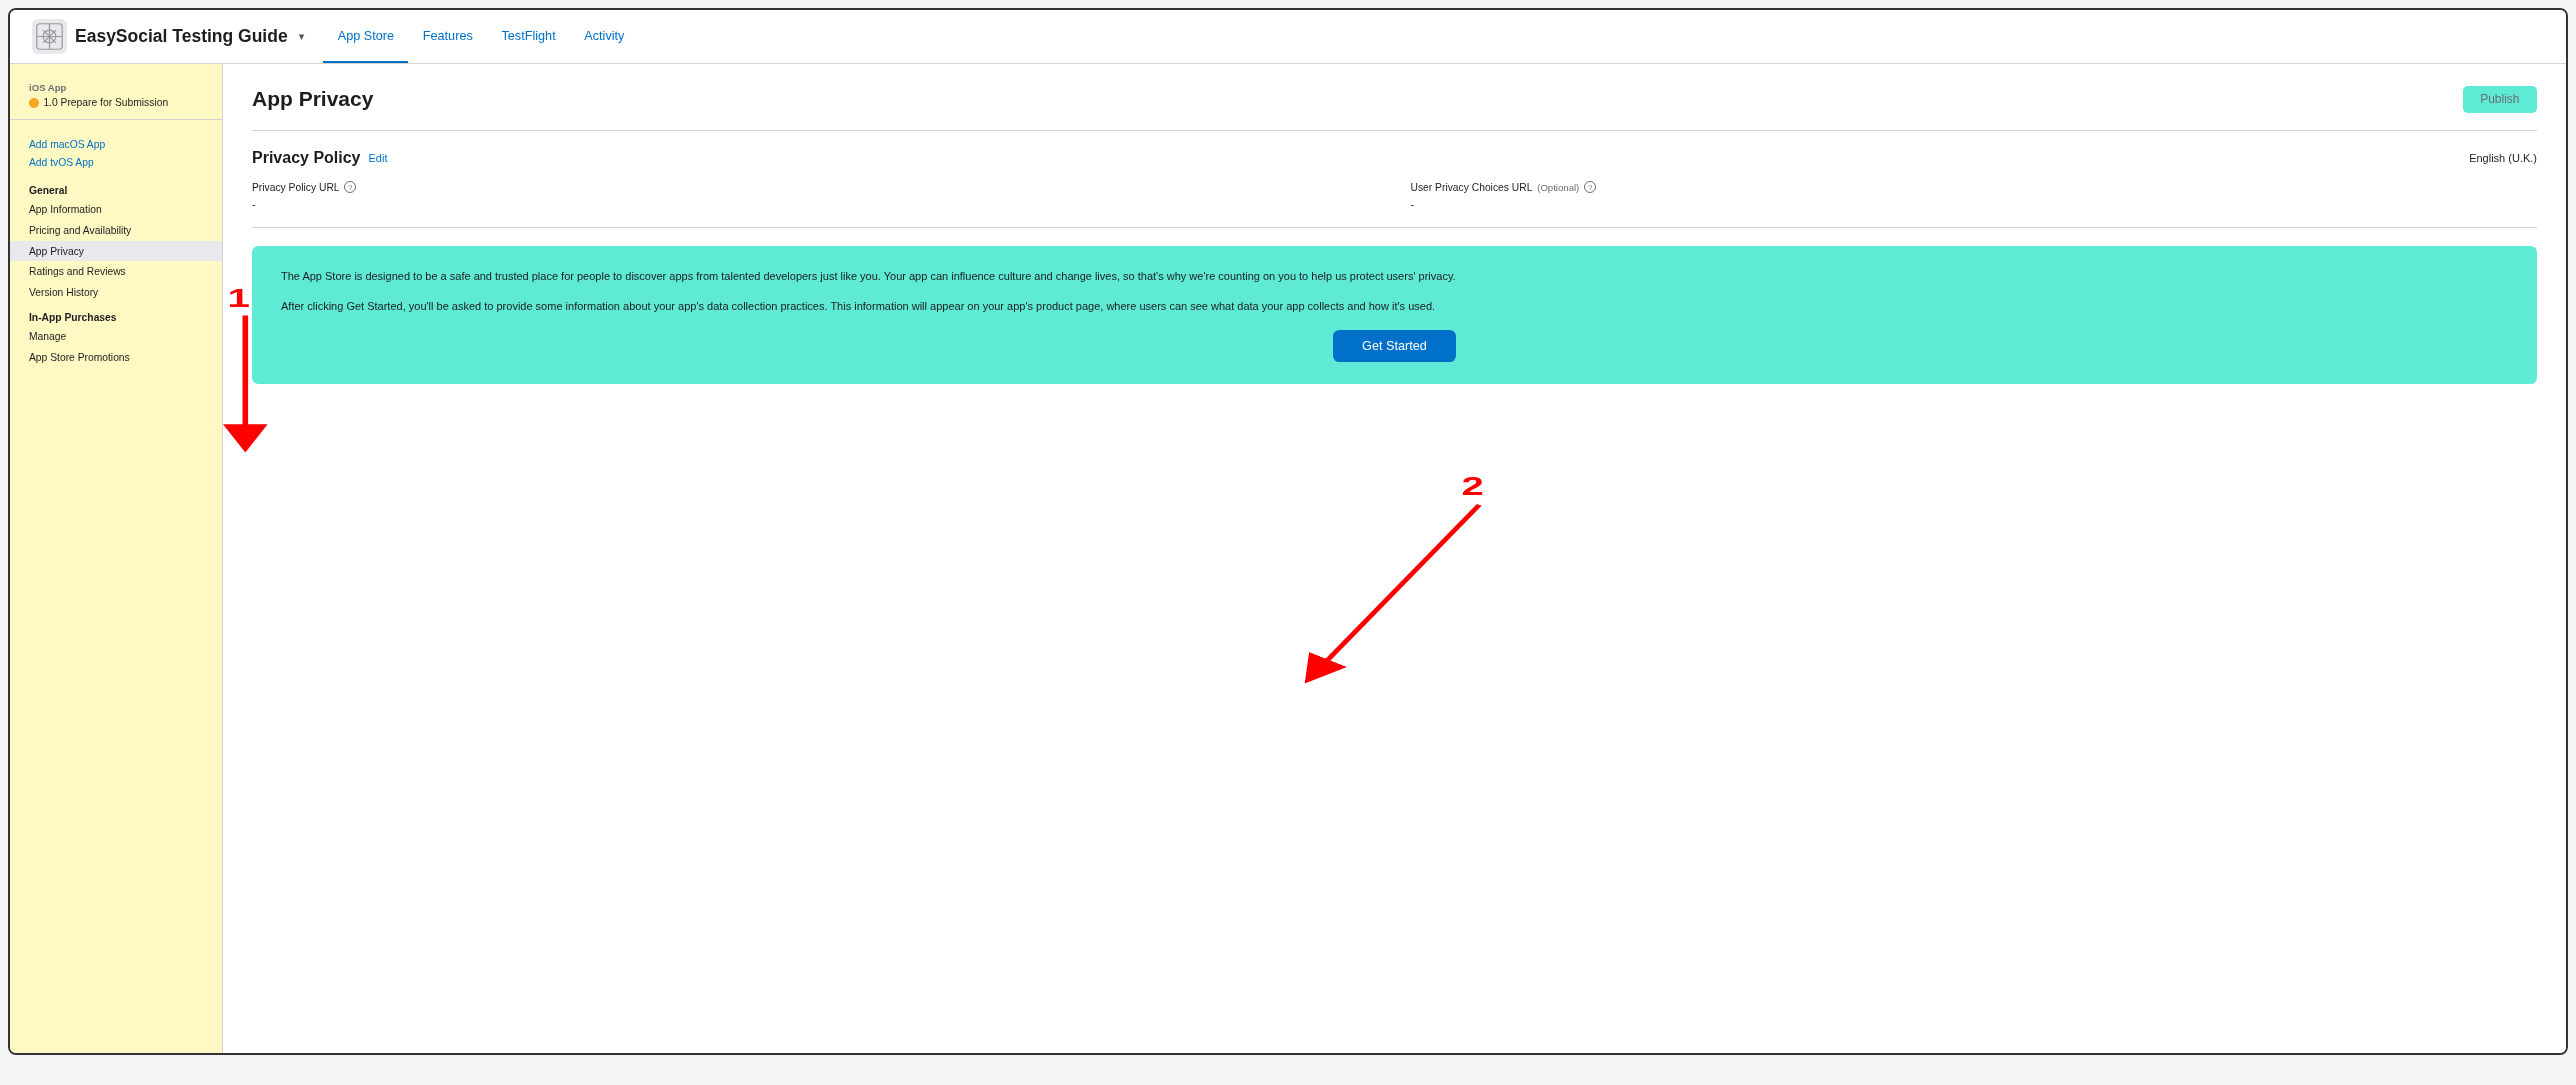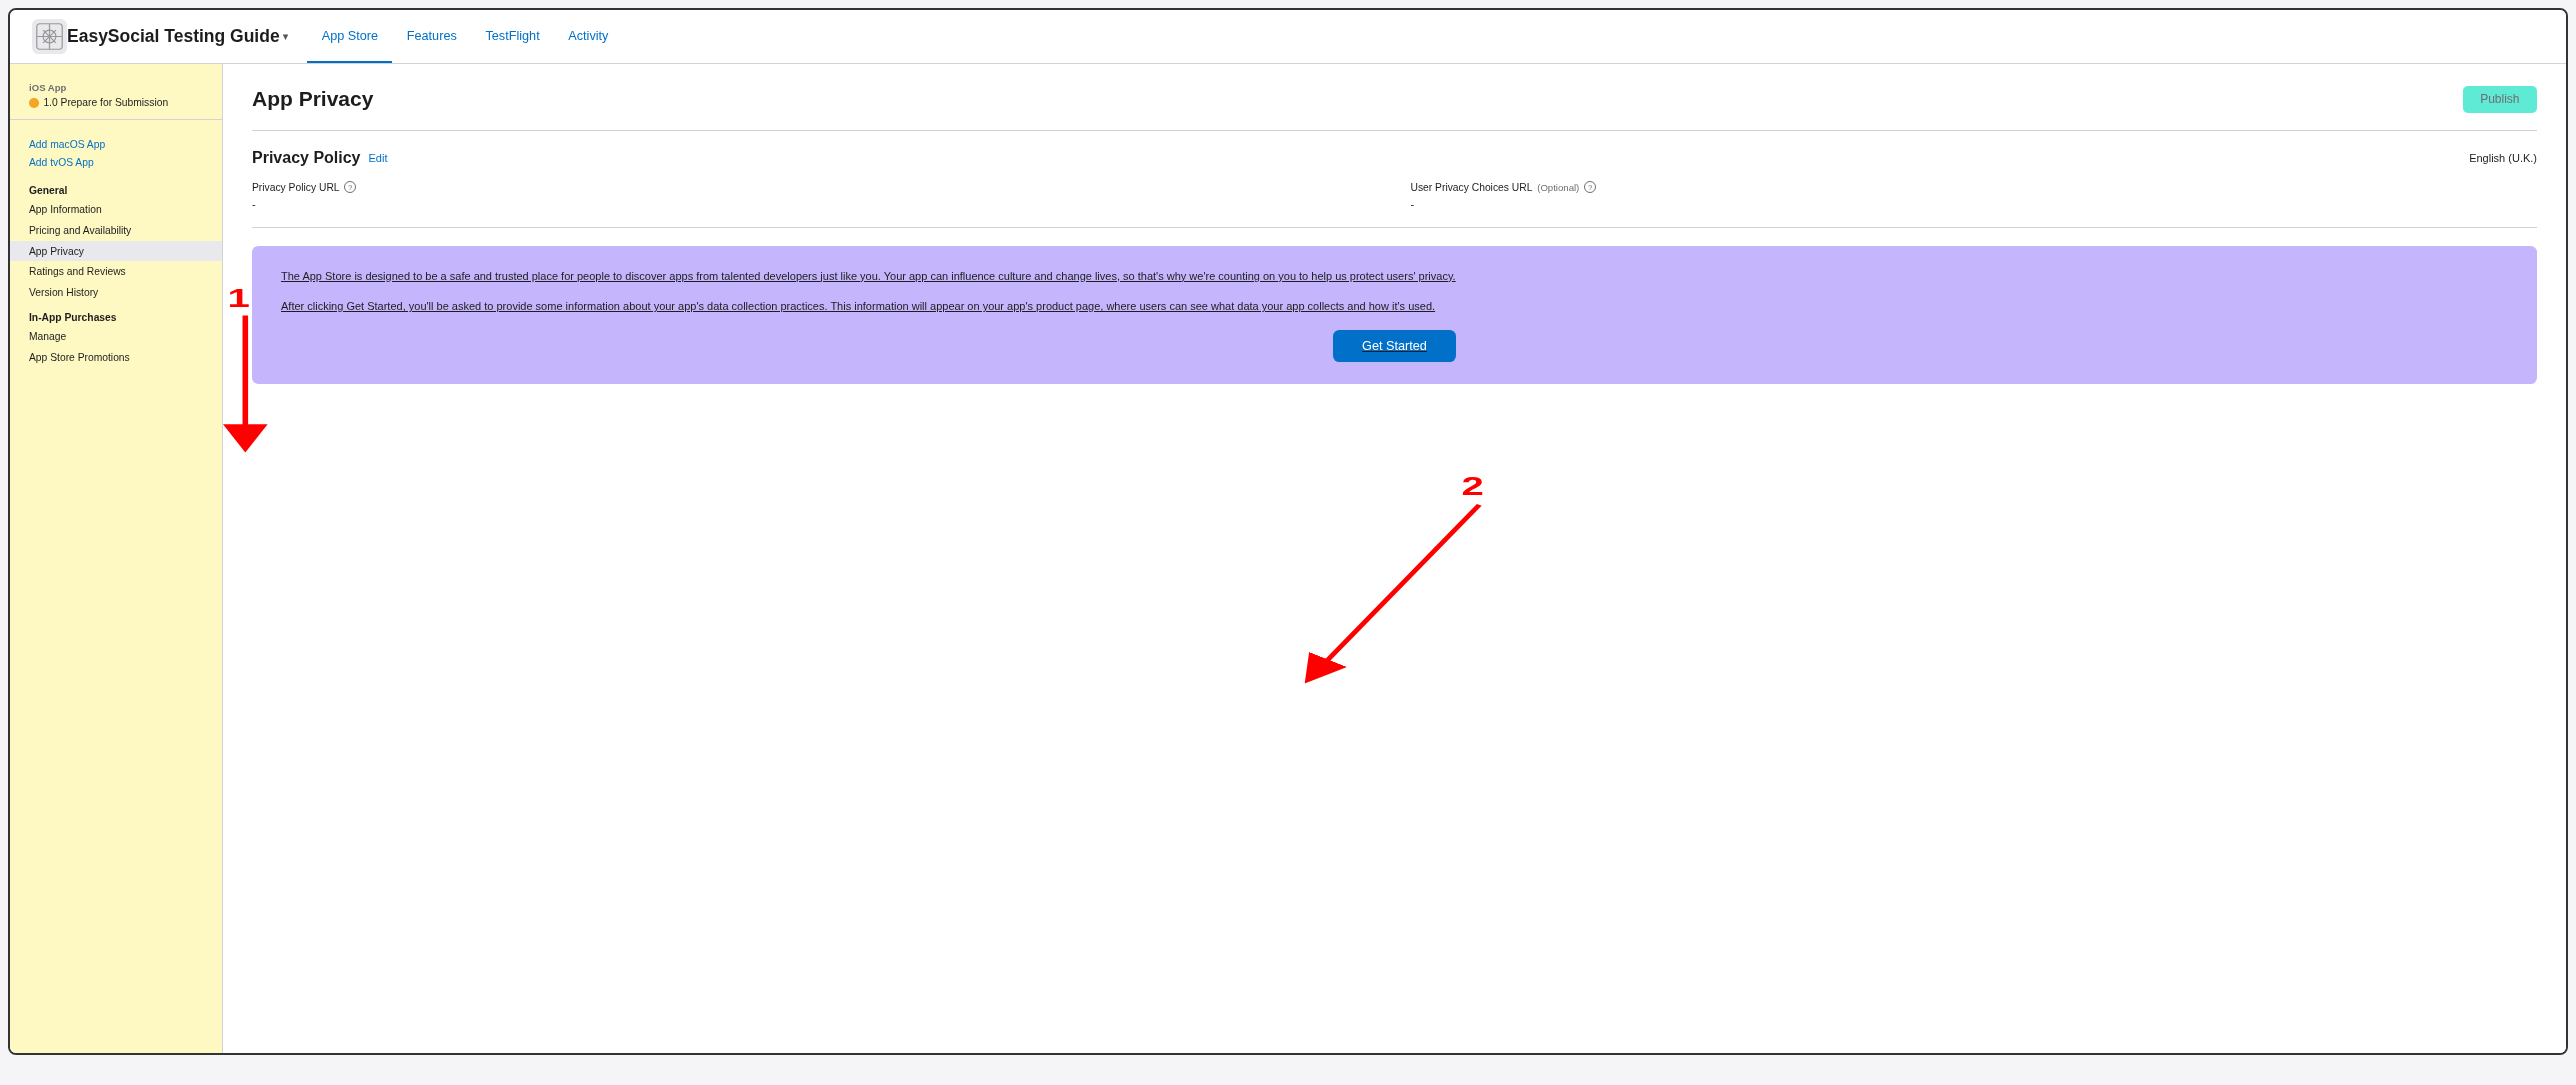--- a/index.html
+++ b/index.html
@@ -22,21 +22,21 @@
       align-items: center;
       padding: 0 22px;
       height: 54px;
       border-bottom: 0.8px solid #d2d2d7;
       background: #fff;
       gap: 0;
     }
     .header-logo {
       display: flex;
       align-items: center;
-      gap: 0;
+      gap: 8px;
       margin-right: 19px;
     }
     .logo-icon {
       width: 35px;
       height: 35px;
     }
     .app-title {
       font-size: 17.5px;
       font-weight: 700;
       color: #1d1d1f;
@@ -225,25 +225,24 @@
       justify-content: center;
       font-size: 8px;
       color: #6e6e73;
       cursor: pointer;
     }
     .url-value {
       font-size: 11px;
       color: #1d1d1f;
     }
     .info-box {
-      background: #c4b5fd;
+      background: #5eead4;
       border-radius: 6.4px;
       padding: 22px 29px;
       margin-top: 14.3px;
-      text-decoration: underline;
     }
     .info-text {
       font-size: 11px;
       color: #1d1d1f;
       line-height: 1.6;
       margin-bottom: 12.7px;
     }
     .get-started-btn {
       display: block;
       margin: 14.3px auto 0 auto;

